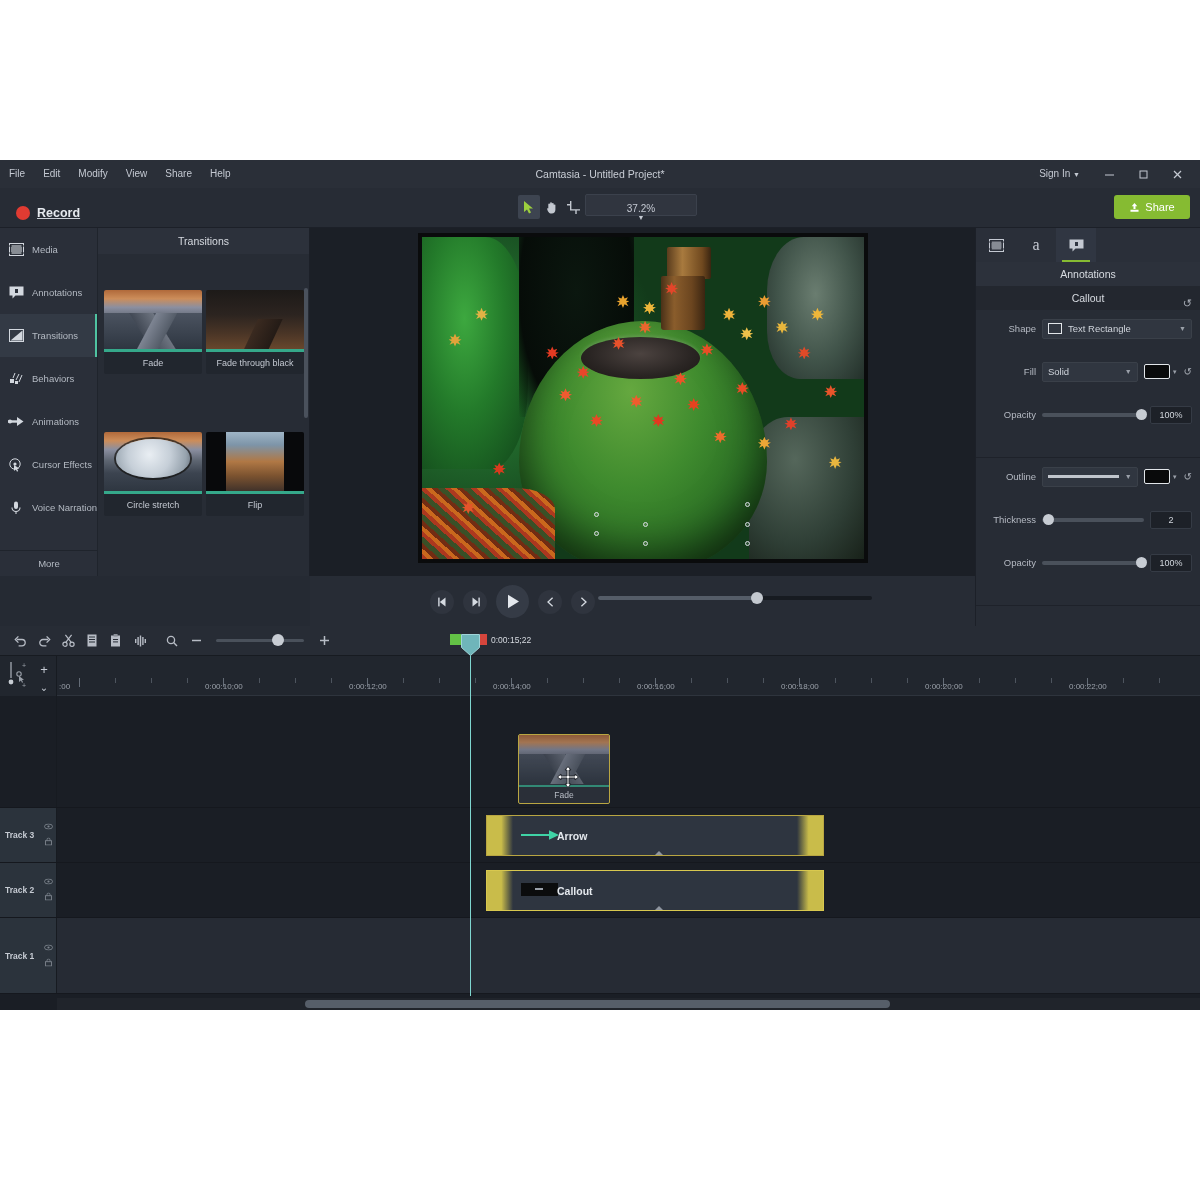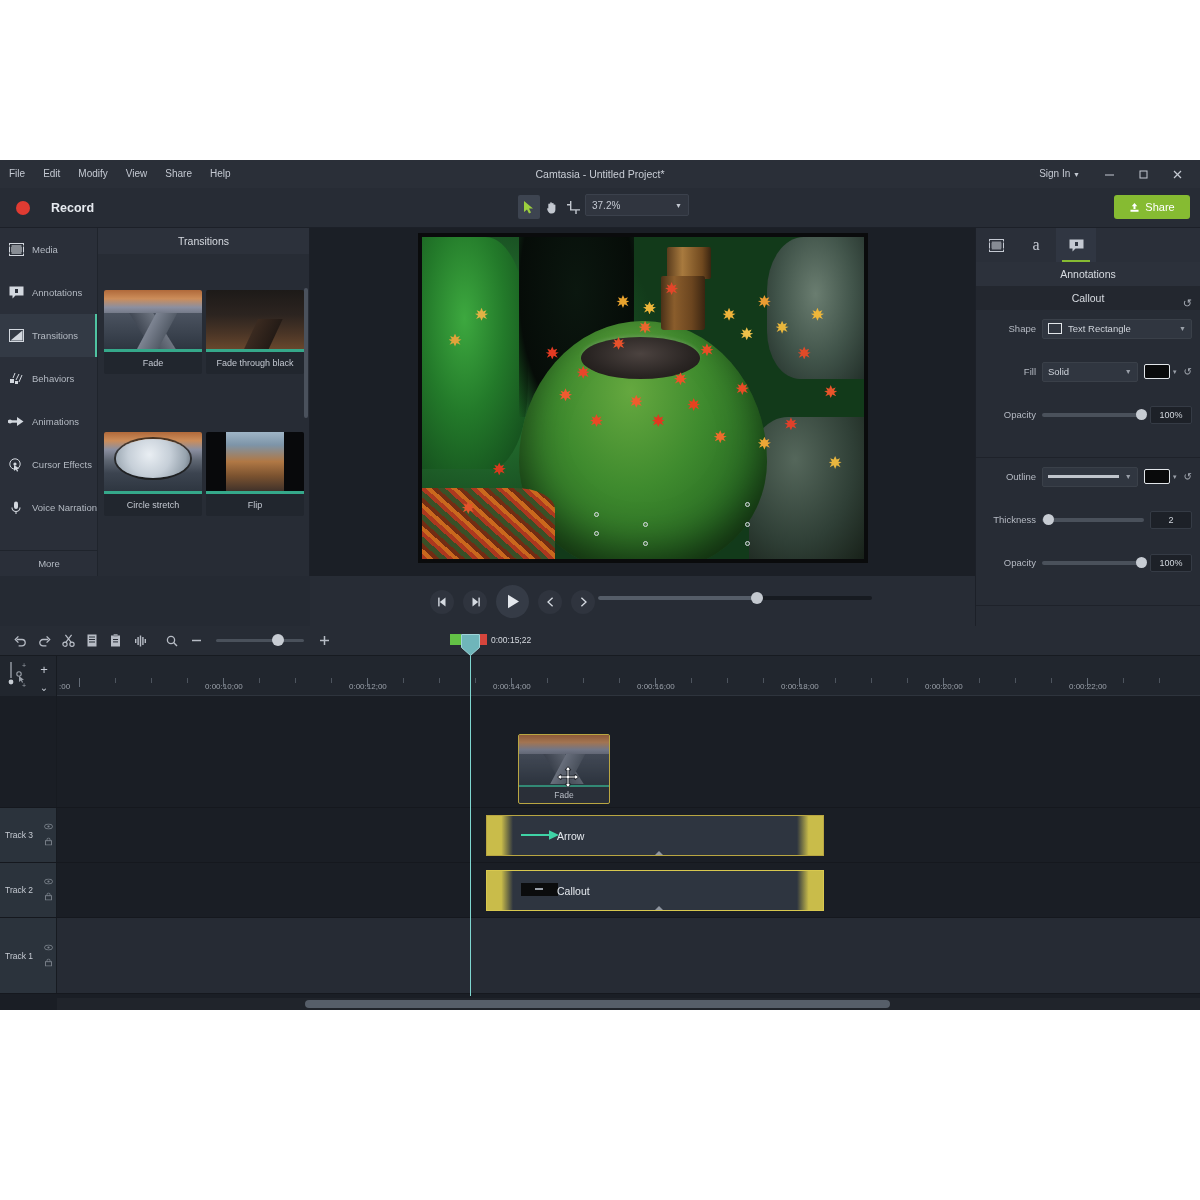--- a/index.html
+++ b/index.html
@@ -20,32 +20,32 @@
     pointer-events:none; }
   .signin { position:absolute; right:120px; top:0; height:28px; line-height:28px;
     font-size:10px; color:#c4c9d2; }
   .wbtns { position:absolute; right:8px; top:0; height:28px; display:flex; align-items:center; gap:4px;}
   .wbtn { width:30px; height:28px; display:flex; align-items:center; justify-content:center;
      font-size:12px; color:#c4c9d2; }
 
   
   .toolbar { position:absolute; left:0; top:28px; width:1200px; height:40px;
      background:#272c35; border-bottom:1px solid #1c2028; }
-  .record { position:absolute; left:8px; top:8px; height:24px; display:flex; align-items:center; gap:21px;
-     padding:0 8px; }
+  .record { position:absolute; left:8px; top:8px; height:24px; display:flex; align-items:flex-end; gap:7px;
+     padding:0 8px;text-decoration:underline; }
   .recdot { width:14px; height:14px; border-radius:50%; background:#e03b32; }
   .reclabel { font-size:12.5px; color:#e6eaef; font-weight:bold; }
   .ttools { position:absolute; left:518px; top:6px; height:26px; display:flex; align-items:center; }
   .ttool { width:22px; height:24px; display:flex; align-items:center; justify-content:center;
      color:#b9bec7; }
   .ttool.sel { background:#3d4450; border-radius:2px; }
-  .zoomsel { position:absolute; left:585px; top:6px; width:104px; height:22px;
+  .zoomsel { position:absolute; left:585px; top:6px; width:112px; height:22px;
      background:#30353f; border:1px solid #3b414c; border-radius:2px;
      display:flex; align-items:center; justify-content:space-between;
-     padding:0 6px; font-size:10px; color:#c4c9d2; }
+     padding:8px 6px; font-size:10px; color:#c4c9d2;flex-direction:column; }
   .sharebtn { position:absolute; right:10px; top:7px; height:24px; width:76px;
      background:#86bb32; border-radius:3px; display:flex; align-items:center;
      justify-content:center; gap:5px; color:#fff; font-size:11px; }
 
   
   .rail { position:absolute; left:0; top:68px; width:98px; height:348px;
      background:#2a2f39; border-right:1px solid #1f242c; }
   .railitem { height:43px; display:flex; align-items:center; gap:8px; padding-left:8px;
      font-size:9.5px; color:#b4bac3; position:relative; }
   .railitem.sel { background:#333a45; }
@@ -209,21 +209,21 @@
   .markercol { position:absolute; left:8px; top:4px; width:22px; color:#9aa0a9; font-size:9px; }
 
   .ruler { position:absolute; left:57px; top:30px; right:0; height:40px; background:#21262e;
      border-bottom:1px solid #2e343d; }
   .rulerticks { position:absolute; left:0; right:0; top:22px; height:9px; }
   .tick { position:absolute; top:0; width:1px; height:5px; background:#4d545e; }
   .tickmaj { height:9px; background:#646c77; }
   .tlabel-t { position:absolute; top:26px; font-size:8px; color:#9aa0a9; transform:translateX(2px); }
 
   .tracksarea { position:absolute; left:0; top:70px; right:0; bottom:0; background:#1a1e25; }
-  .trackrow { position:absolute; left:0; right:0; border-bottom:1px solid #15181e; }
+  .trackrow { position:absolute; left:0; right:0; border-bottom:1px solid #15181e;font-weight:bold; }
   .trackhead { position:absolute; left:0; top:0; width:57px; bottom:0; background:#2b333c;
      border-right:1px solid #171b21; }
   .thname { position:absolute; left:5px; top:50%; transform:translateY(-50%);
      font-size:8.5px; color:#c6cbd3; }
   .thicons { position:absolute; right:3px; top:50%; transform:translateY(-50%);
      display:flex; flex-direction:column; gap:6px; align-items:center; color:#7d848d; font-size:8px; }
   .trackbody { position:absolute; left:57px; right:0; top:0; bottom:0; }
   .trackbody.t1 { background:#262b34; }
 
   .clip { position:absolute; border-radius:0; border:1px solid #b9a642;

